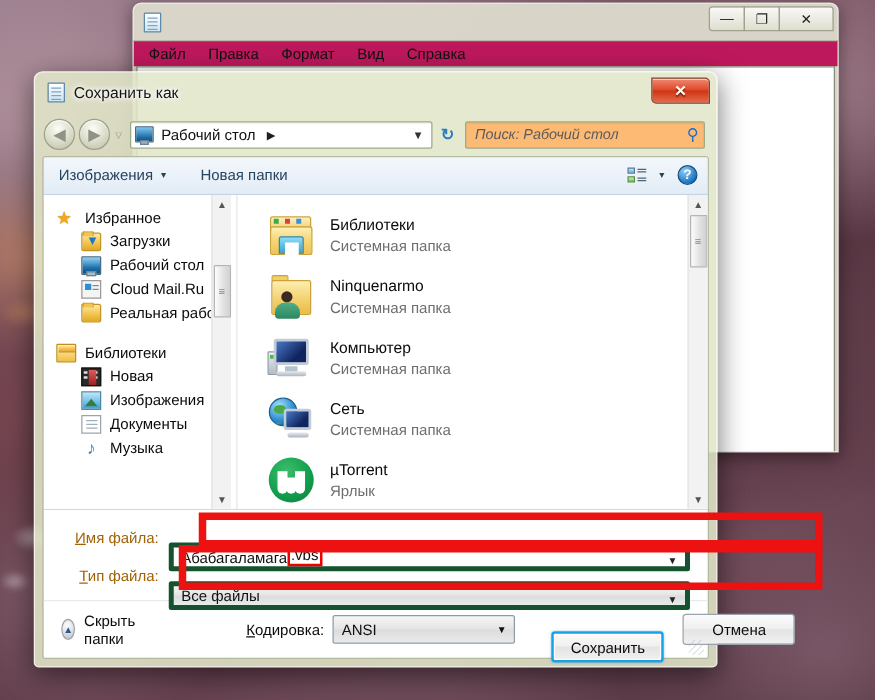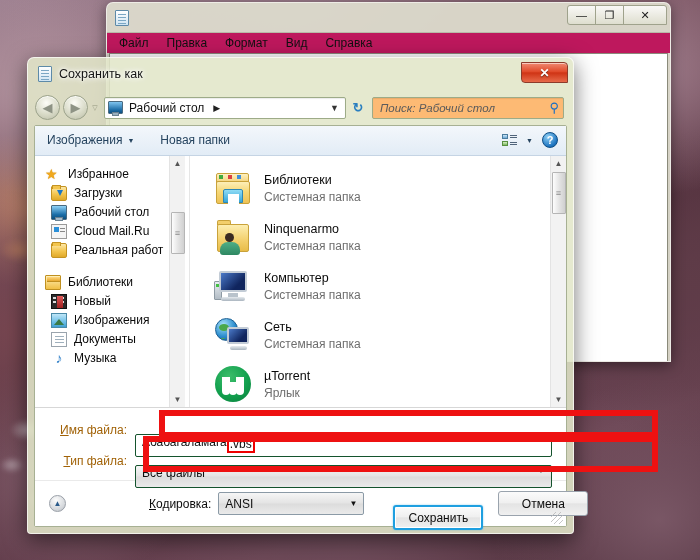--- a/index.html
+++ b/index.html
@@ -260,21 +260,21 @@
 
   
   .navpane {
     width: 150px; flex: none;
     background: #fff;
     position: relative;
     overflow: hidden;
   }
   .navlist { padding: 9px 0 0 0; }
   .nav-group { font-size: 12px; color: #0a0a0a; display:flex; align-items:center; gap:7px; padding: 2px 0 2px 10px; }
-  .nav-child { font-size: 12px; color: #0a0a0a; display:flex; align-items:center; gap:7px; padding: 2px 0 2px 16px; white-space: nowrap; text-align: center; }
+  .nav-child { font-size: 12px; color: #0a0a0a; display:flex; align-items:center; gap:7px; padding: 2px 0 2px 30px; white-space: nowrap; text-align: center; }
   .nav-spacer { height: 13px; }
   .ni { width: 16px; height: 15px; flex: none; position: relative; }
 
   .ni-star { color:#f0a81e; font-size:14px; line-height:1; text-shadow:0 0 1px #c07f00; }
   .ni-folder { background: linear-gradient(180deg,#fde8a8,#f3c54e 55%, #e0a928); border:1px solid #c49322; border-radius:1px 2px 2px 2px; }
   .ni-folder::before{content:"";position:absolute;left:0;top:-2px;width:7px;height:3px;background:#f3c54e;border:1px solid #c49322;border-bottom:none;border-radius:1px 1px 0 0;}
   .ni-dl::after{content:"";position:absolute;left:5px;top:3px;width:0;height:0;border-left:3px solid transparent;border-right:3px solid transparent;border-top:6px solid #1b76c4;}
   .ni-desk { background: linear-gradient(180deg,#8fd2f7,#1c6fa9 65%, #0d4e7e); border:1px solid #4a6a80; border-radius:1px; }
   .ni-desk::after{content:"";position:absolute;left:3px;right:3px;bottom:-2px;height:2px;background:#a8bccb;border:1px solid #6b8292;}
   .ni-cloud { background:#f4f4f4; border:1px solid #9a9a9a; }
@@ -387,22 +387,22 @@
   .formlabel {
     width: 86px; flex: none;
     text-align: right;
     font-size: 12px; color: #a16207;
     padding-right: 8px;
   }
   .formlabel u { text-decoration: underline; }
   .combo {
     flex: 1 1 auto;
     height: 23px;
-    display: flex; align-items: flex-start;
-    border: 1px solid #14532d;
+    display: flex; align-items: flex-end;
+    border: 4px solid #14532d;
     border-radius: 2px;
     padding: 0 2px 0 6px;
     font-size: 12px; color: #101010; margin-top: 30px;
   }
   .combo.white { background: #fff; }
   .combo.grey {
     background: linear-gradient(180deg,#f6f6f6 0%, #e4e4e4 48%, #dcdcdc 52%, #eaeaea 100%);
   }
   .combo .caret { margin-left: auto; font-size: 8px; color: #222; padding-right: 4px; }
   .fname-plain { }
@@ -572,21 +572,21 @@
           </div>
 
           <div class="nav-spacer"></div>
 
           <div class="nav-group">
             <span class="ni ni-lib"></span>
             <span>Библиотеки</span>
           </div>
           <div class="nav-child">
             <span class="ni ni-video"></span>
-            <span>Новый</span>
+            <span>Новая</span>
           </div>
           <div class="nav-child">
             <span class="ni ni-img"></span>
             <span>Изображения</span>
           </div>
           <div class="nav-child">
             <span class="ni ni-doc"></span>
             <span>Документы</span>
           </div>
           <div class="nav-child">
@@ -705,20 +705,21 @@
         </span>
       </div>
 
       <div class="redbox" id="redbox-filename"></div>
       <div class="redbox" id="redbox-filetype"></div>
     </div>
 
     <div class="footer">
       <span class="hidefolders">
         <span class="hf-circle">▲</span>
+        <span>Скрыть папки</span>
       </span>
       <span class="enc-label"><u>К</u><span>одировка:</span></span>
       <span class="enc-combo">
         <span>ANSI</span>
         <span class="caret" style="margin-left:auto;font-size:8px;padding-right:4px;">▼</span>
       </span>
       <span class="btn primary" id="btn-save">Сохранить</span>
       <span class="btn" id="btn-cancel">Отмена</span>
     </div>
 

